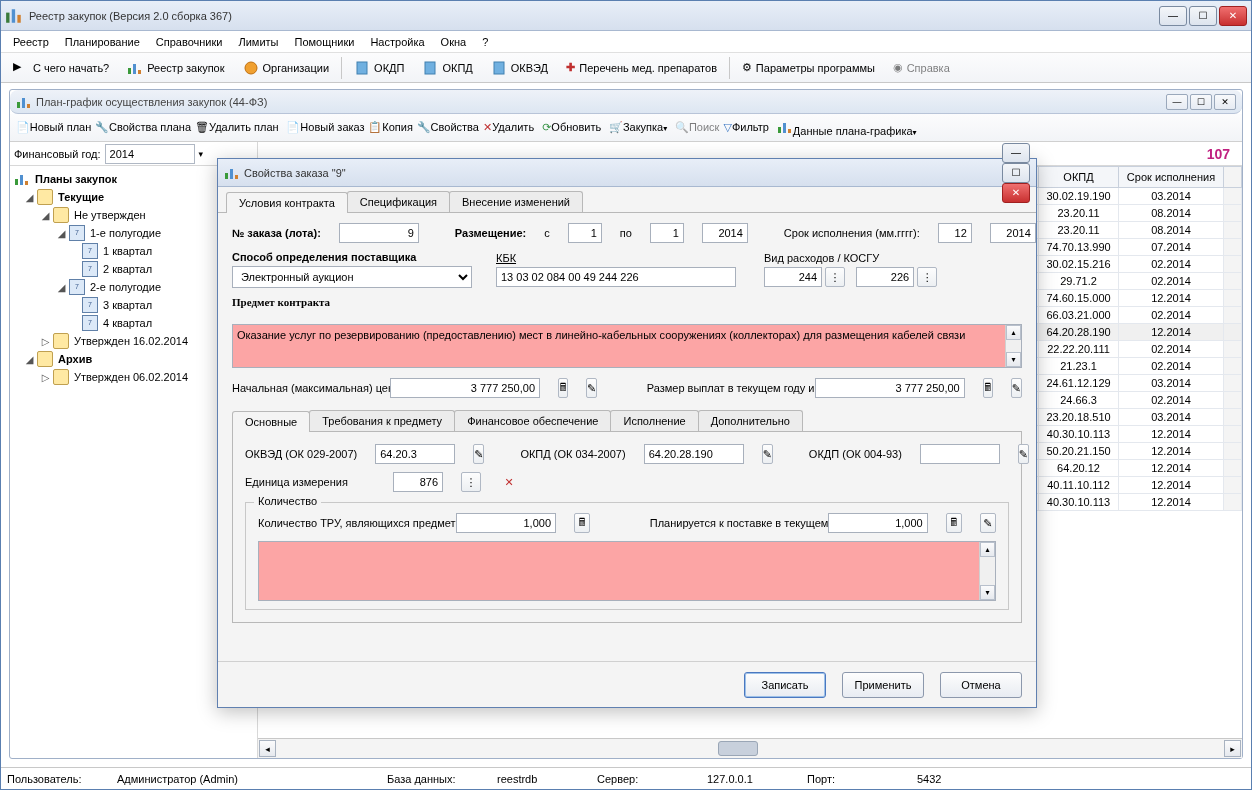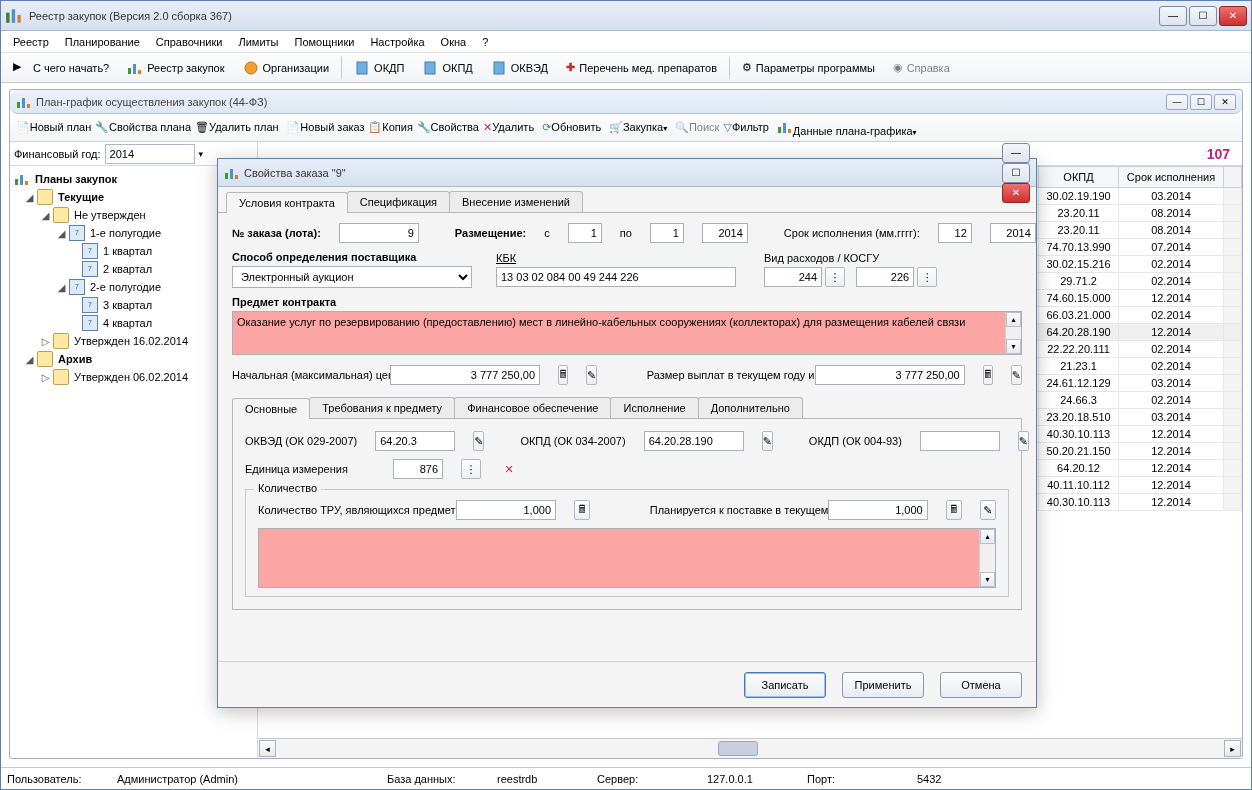--- a/index.html
+++ b/index.html
@@ -506,21 +506,21 @@
       </div>
       <div>
         <label style="display:block;margin-bottom:3px;">Вид расходов / КОСГУ</label>
         <input class="input num" style="width: 58px;" value="244">
         <span class="btn-ico">⋮</span>
         <input class="input num" style="width: 58px; margin-left: 8px;" value="226">
         <span class="btn-ico">⋮</span>
       </div>
     </div>
 
-    <label style="font-weight:bold;display:block;margin-bottom:3px;">Предмет контракта</label>
+    <label style="font-weight:bold;display:block;margin-bottom:16px;font-family:Liberation Serif, serif;">Предмет контракта</label>
     <div class="textarea">
       <span style="display:block;padding-right:16px;">Оказание услуг по резервированию (предоставлению) мест в линейно-кабельных сооружениях (коллекторах) для размещения кабелей связи</span>
       <div class="vs">
           <div class="va up">▴</div>
           <div class="va dn">▾</div>
         </div>
     </div>
 
     <div class="frow" style="margin-top:10px;">
       <label style="width:140px;">Начальная (максимальная) цена:</label>

